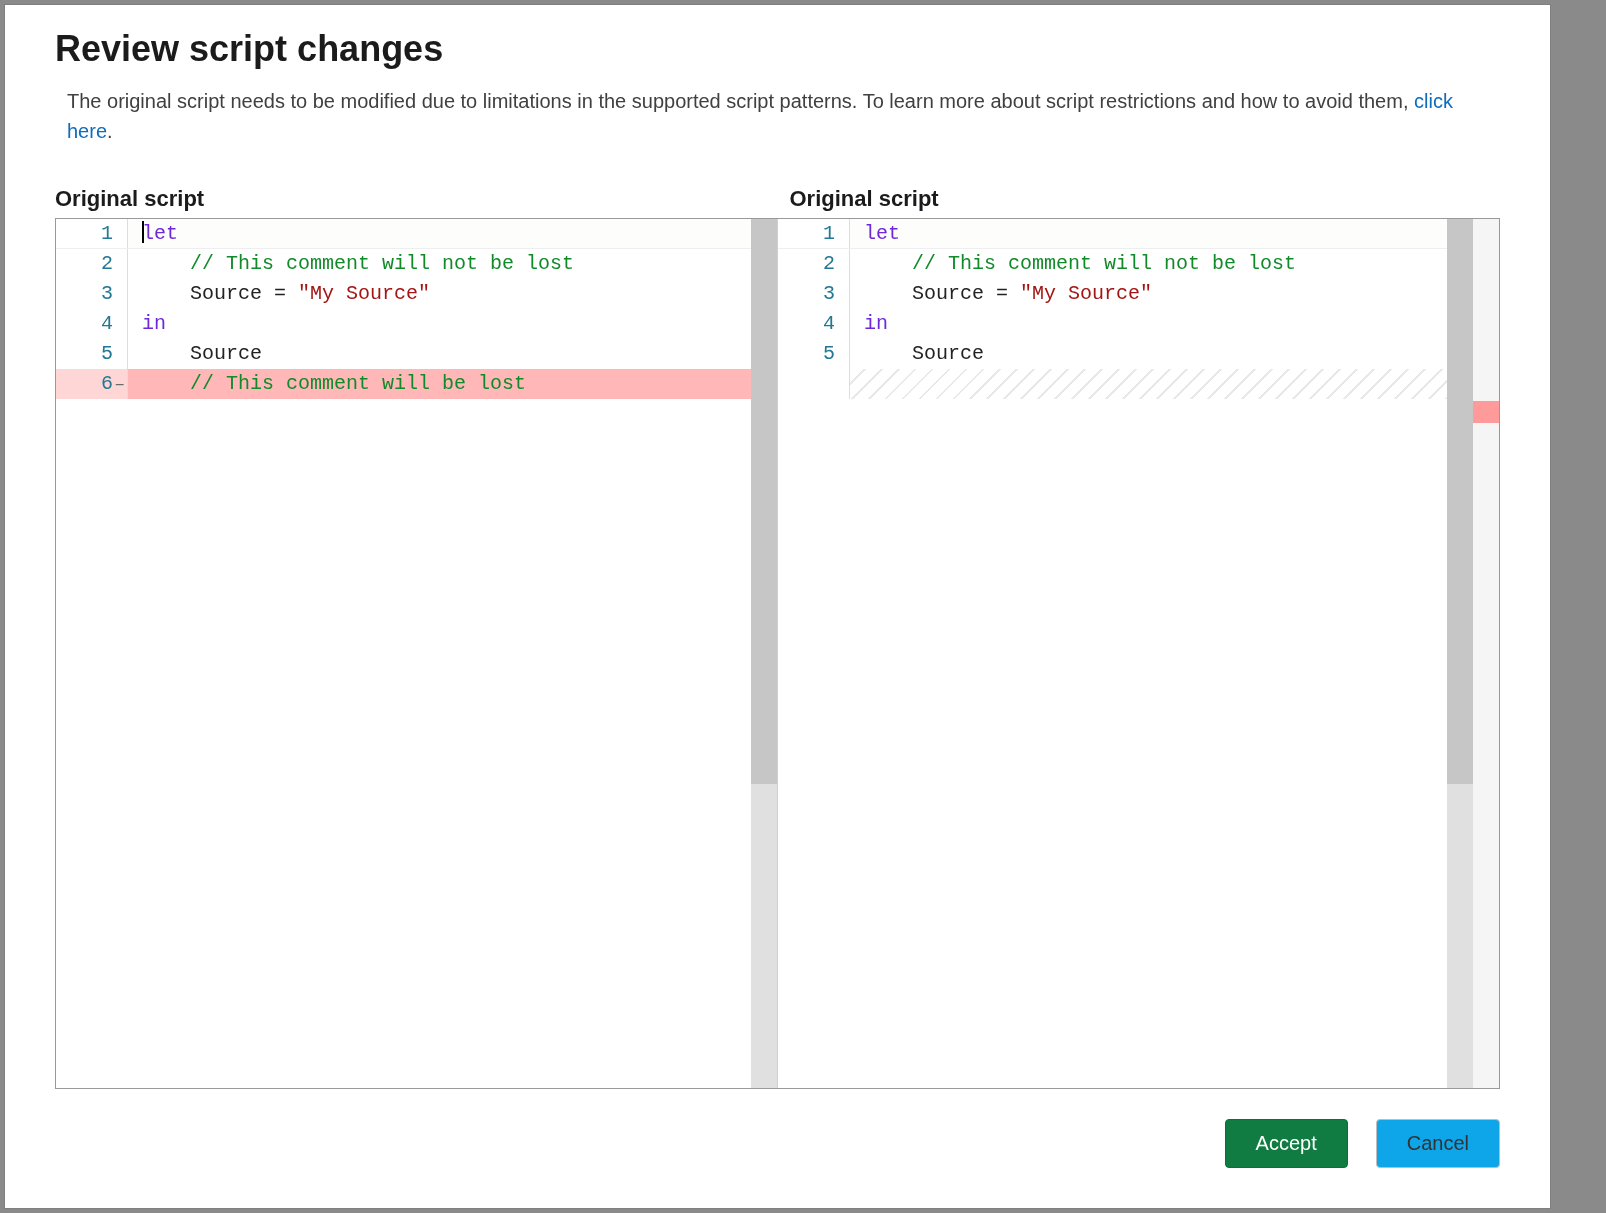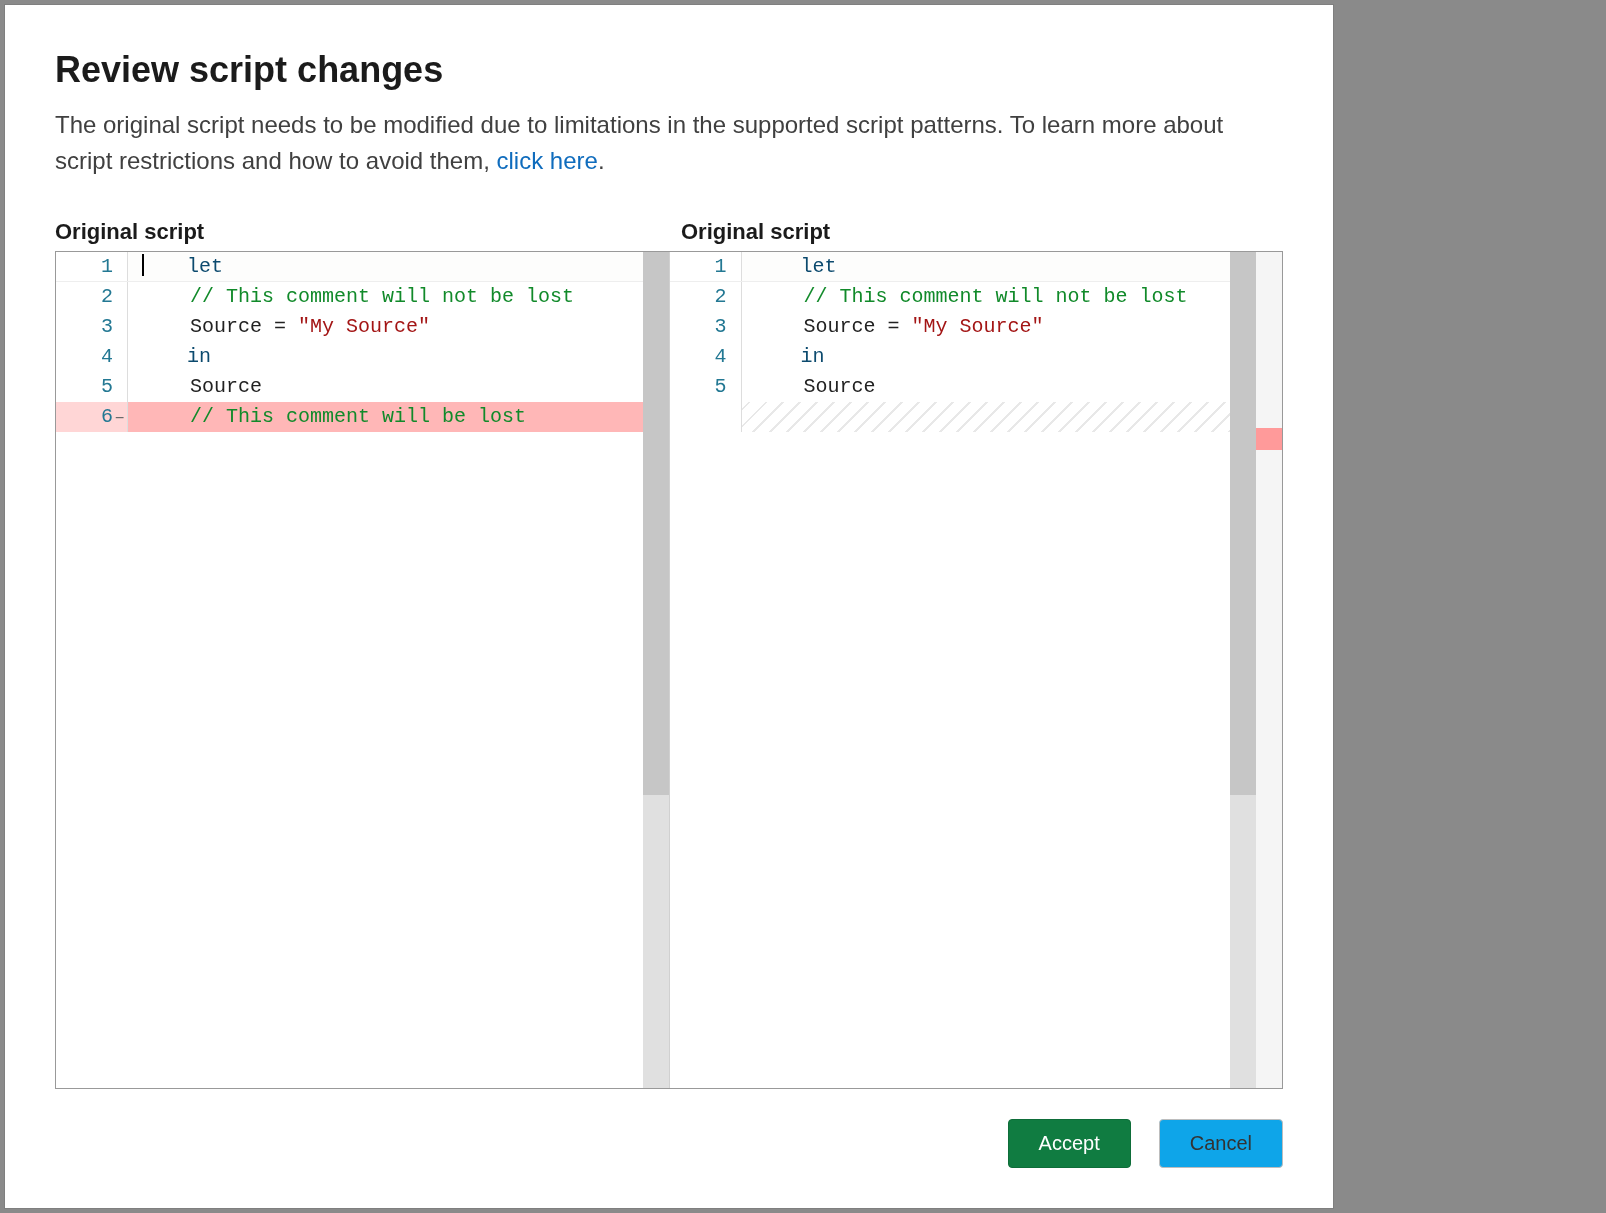--- a/index.html
+++ b/index.html
@@ -4,39 +4,39 @@
 <style>
   * { box-sizing: border-box; }
   html, body {
     margin: 0; padding: 0;
     width: 1606px; height: 1213px;
     font-family: "Segoe UI", -apple-system, sans-serif;
     background: #8a8a8a;
   }
   .dialog {
     background: #fff;
-    width: 1328px;
+    width: 1545px;
     height: 1203px;
     margin: 5px;
-    padding: 44px 50px 40px 50px;
+    padding: 23px 50px 40px 50px;
     display: flex;
     flex-direction: column;
     box-shadow: 0 0 0 1px rgba(0,0,0,0.08);
   }
   .title {
     font-size: 36px;
     font-weight: 600;
     color: #1b1b1b;
     margin: 0 0 16px 0;
   }
   .subtitle {
-    font-size: 24px;
+    font-size: 20px;
     color: #404040;
     line-height: 1.5;
-    margin: 0 0 40px 0;
+    margin: 0 0 40px 12px;
   }
   .subtitle a {
     color: #0f6cbd;
     text-decoration: none;
     cursor: pointer;
   }
   .panes-header {
     display: flex;
     gap: 12px;
     margin-bottom: 6px;
@@ -145,21 +145,21 @@
     position: relative;
   }
   .overview-ruler .mark-del {
     position:absolute;
     left:0; right:0;
     height: 22px;
     background: #ff9a9a;
   }
 
   
-  .tok-kw { color: #0c4a6e; margin-left: 45px; }
+  .tok-kw { color: #6d28d9; }
   .tok-comment { color: #118a2a; font-family: Liberation Mono, monospace; }
   .tok-ident { color: #222; }
   .tok-op { color: #222; }
   .tok-str { color: #a31515; }
 
   .footer {
     display: flex;
     justify-content: flex-end;
     gap: 28px;
     padding-top: 30px;

